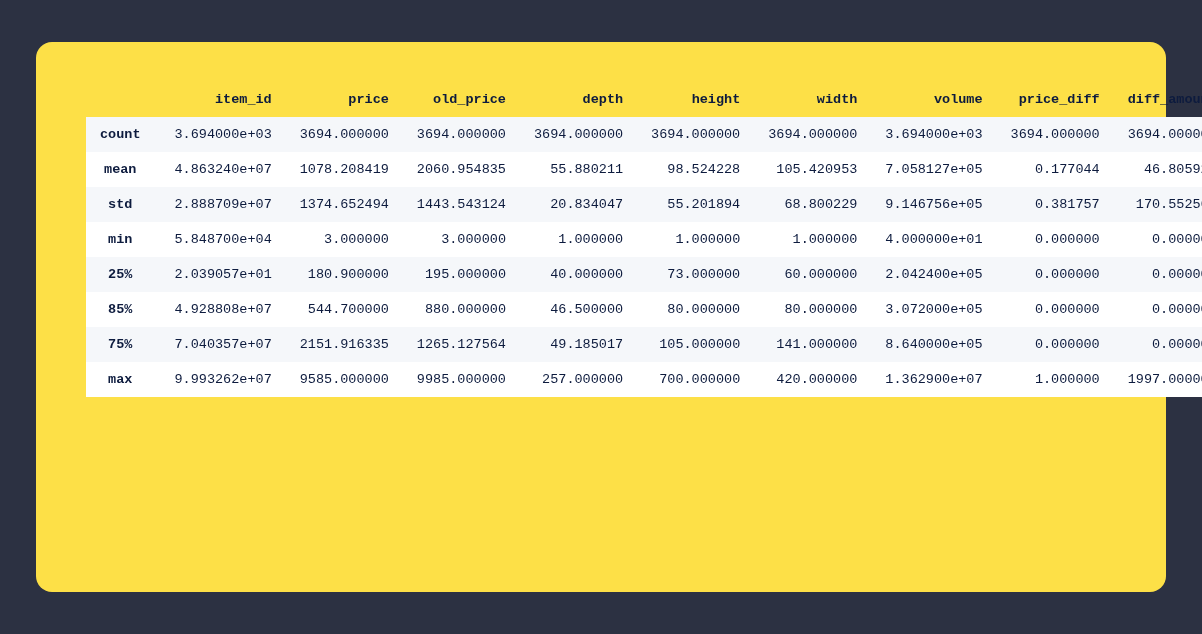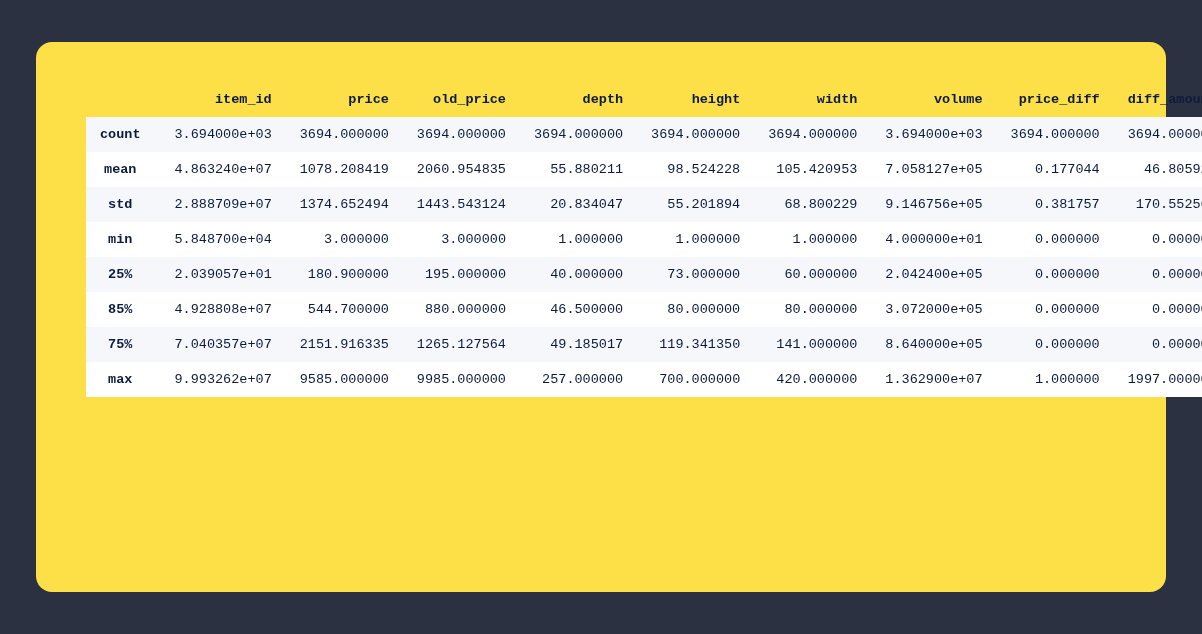--- a/index.html
+++ b/index.html
@@ -152,21 +152,21 @@
           <td>3.072000e+05</td>
           <td>0.000000</td>
           <td>0.000000</td>
         </tr>
         <tr>
           <td>75%</td>
           <td>7.040357e+07</td>
           <td>2151.916335</td>
           <td>1265.127564</td>
           <td>49.185017</td>
-          <td>119.341350</td>
+          <td>105.000000</td>
           <td>141.000000</td>
           <td>8.640000e+05</td>
           <td>0.000000</td>
           <td>0.000000</td>
         </tr>
         <tr>
           <td>max</td>
           <td>9.993262e+07</td>
           <td>9585.000000</td>
           <td>9985.000000</td>

